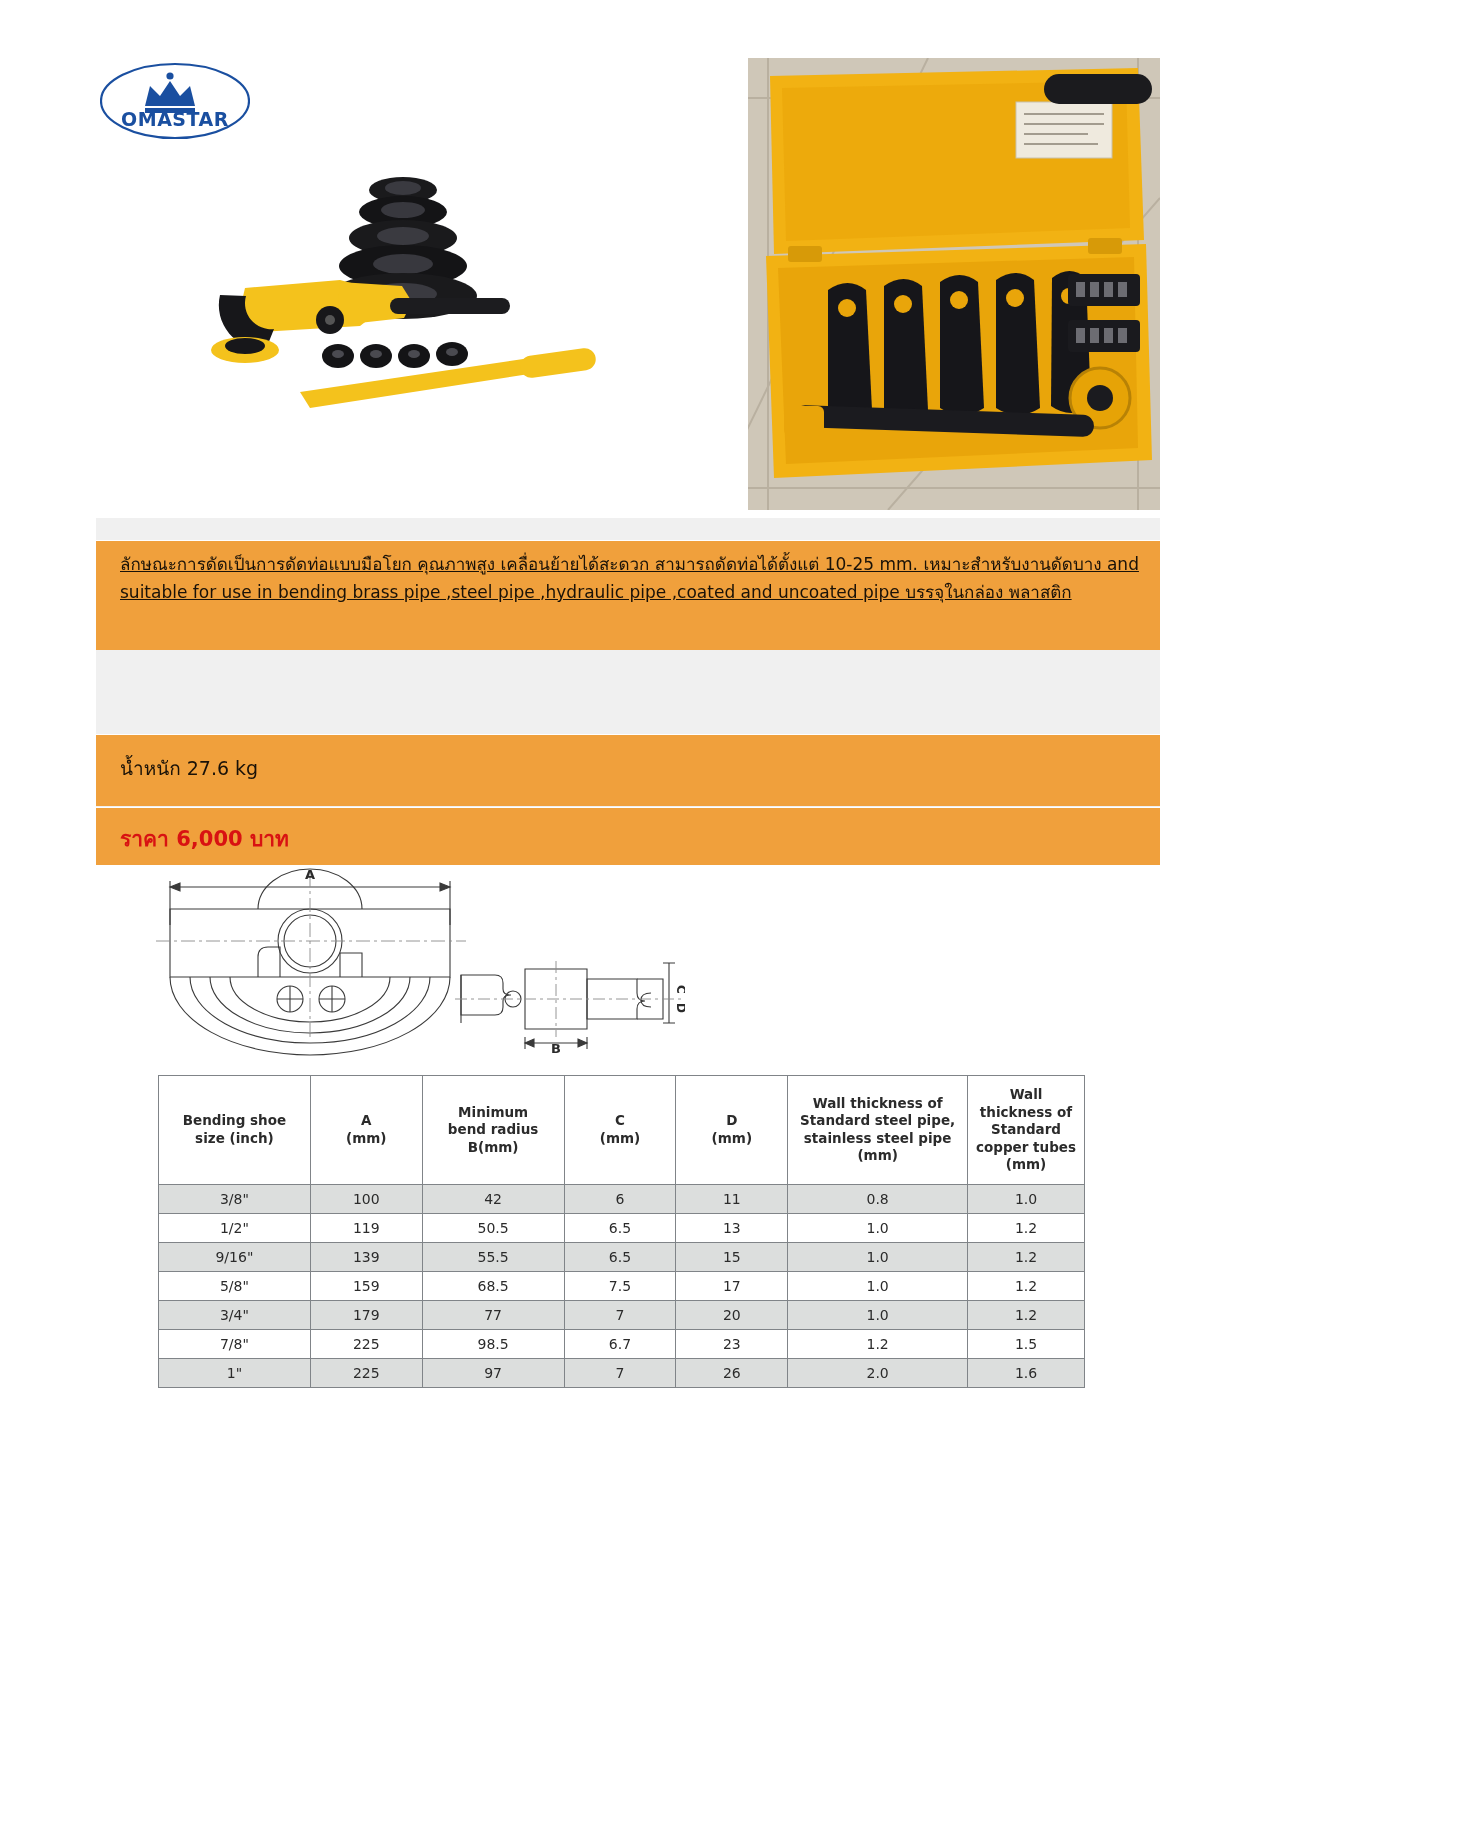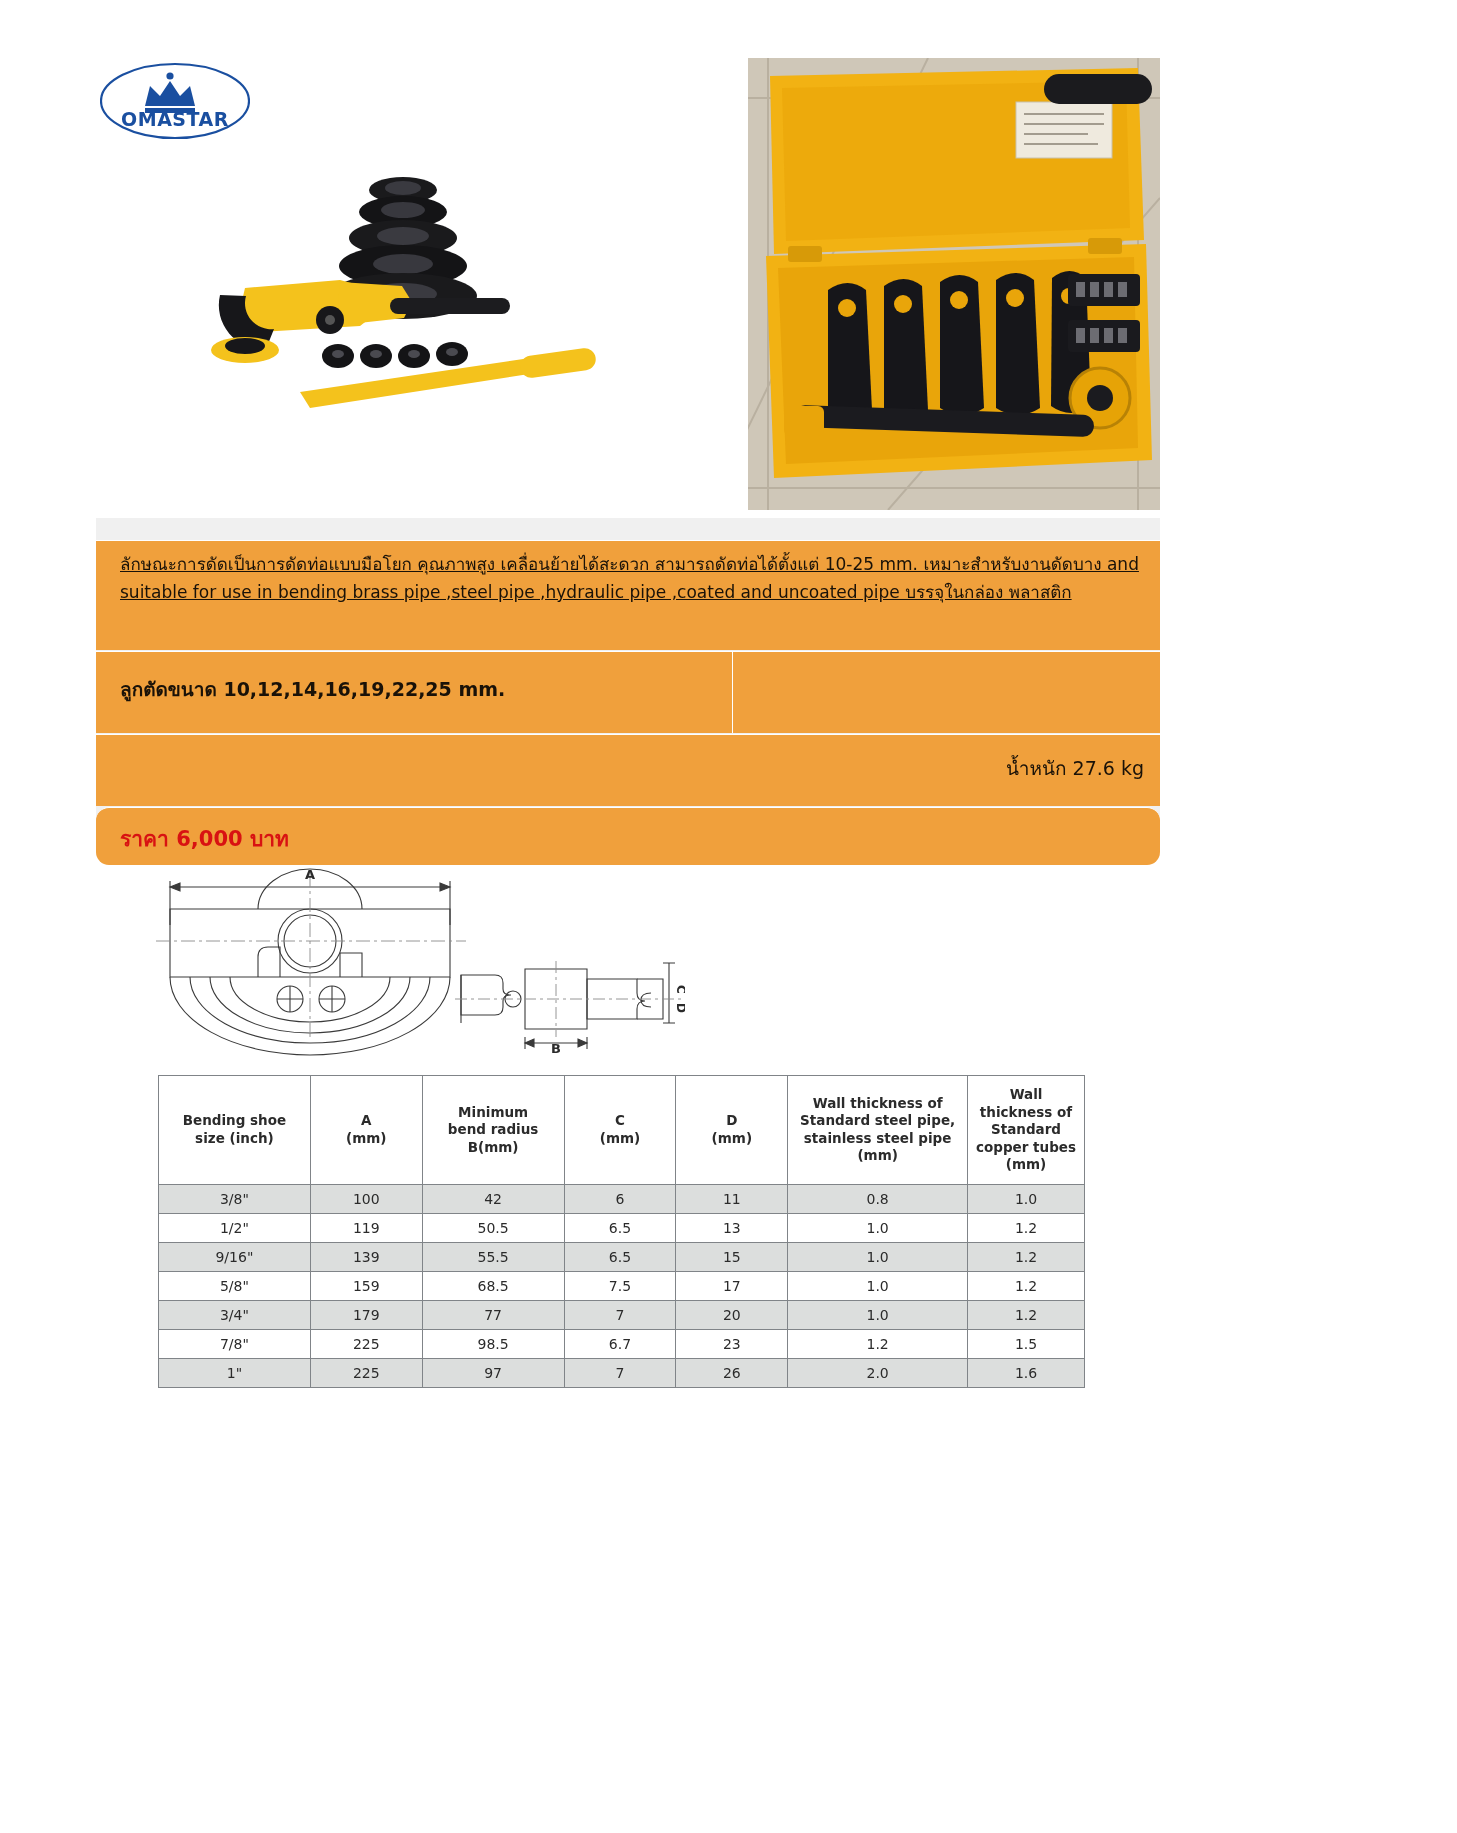--- a/index.html
+++ b/index.html
@@ -27,37 +27,37 @@
     background: #f0f0f0;
   }
   .spec-row {
     position: absolute; left: 0; width: 1064px;
     background: #f0a03c;
     border-top: 1px solid #fff;
   }
   .spec-row.r1 { top: 22px; height: 110px; }
   .spec-row.r2 { top: 133px; height: 82px; }
   .spec-row.r3 { top: 216px; height: 72px; }
-  .spec-row.r4 { top: 289px; height: 58px; border-radius: 13px; }
+  .spec-row.r4 { top: 289px; height: 58px; }
   .cell-split {
     position: absolute; left: 636px; top: 0; bottom: 0;
     width: 1px; background: #ffffff;
   }
   .spec-text {
     color: #1a1208;
     font-size: 17.5px;
     line-height: 1.62;
     padding: 10px 16px 0 24px;
     white-space: nowrap;
   }
   .spec-text .lbl { font-weight: bold; text-decoration: underline; }
   .spec-text .model { font-weight: bold; }
   .line2, .line3 { font-size: 17px; text-decoration: underline; }
   .bold-row { font-weight: bold; font-size: 19px; padding-top: 22px; }
-  .weight-row { font-size: 19px; padding-top: 18px; text-align: right; }
+  .weight-row { font-size: 19px; padding-top: 18px; }
   .price-row {
     color: #d81212; font-weight: bold; font-size: 21px; padding-top: 14px;
   }
 
   
   .drawing { position: absolute; left: 150px; top: 865px; width: 560px; height: 200px; }
   .drawing2 { position: absolute; left: 455px; top: 945px; width: 230px; height: 110px; }
 
   
   .spec-table {
@@ -213,24 +213,20 @@
 
   <div class="spec-panel">
 
     <div class="spec-row r1">
       <div class="spec-text">
         <div class="line2">ลักษณะการดัดเป็นการดัดท่อแบบมือโยก คุณภาพสูง เคลื่อนย้ายได้สะดวก สามารถดัดท่อได้ตั้งแต่ 10-25 mm. เหมาะสำหรับงานดัดบาง and</div>
         <div class="line3">suitable for use in bending brass pipe ,steel pipe ,hydraulic pipe ,coated and uncoated pipe  บรรจุในกล่อง พลาสติก</div>
       </div>
     </div>
 
-    <div class="spec-row r2">
-      <div class="cell-split"></div>
-      <div class="spec-text bold-row">ลูกตัดขนาด 10,12,14,16,19,22,25 mm.</div>
-    </div>
 
     <div class="spec-row r3">
       <div class="spec-text weight-row">น้ำหนัก   27.6  kg</div>
     </div>
 
     <div class="spec-row r4">
       <div class="spec-text price-row">ราคา 6,000 บาท</div>
     </div>
   </div>
 

